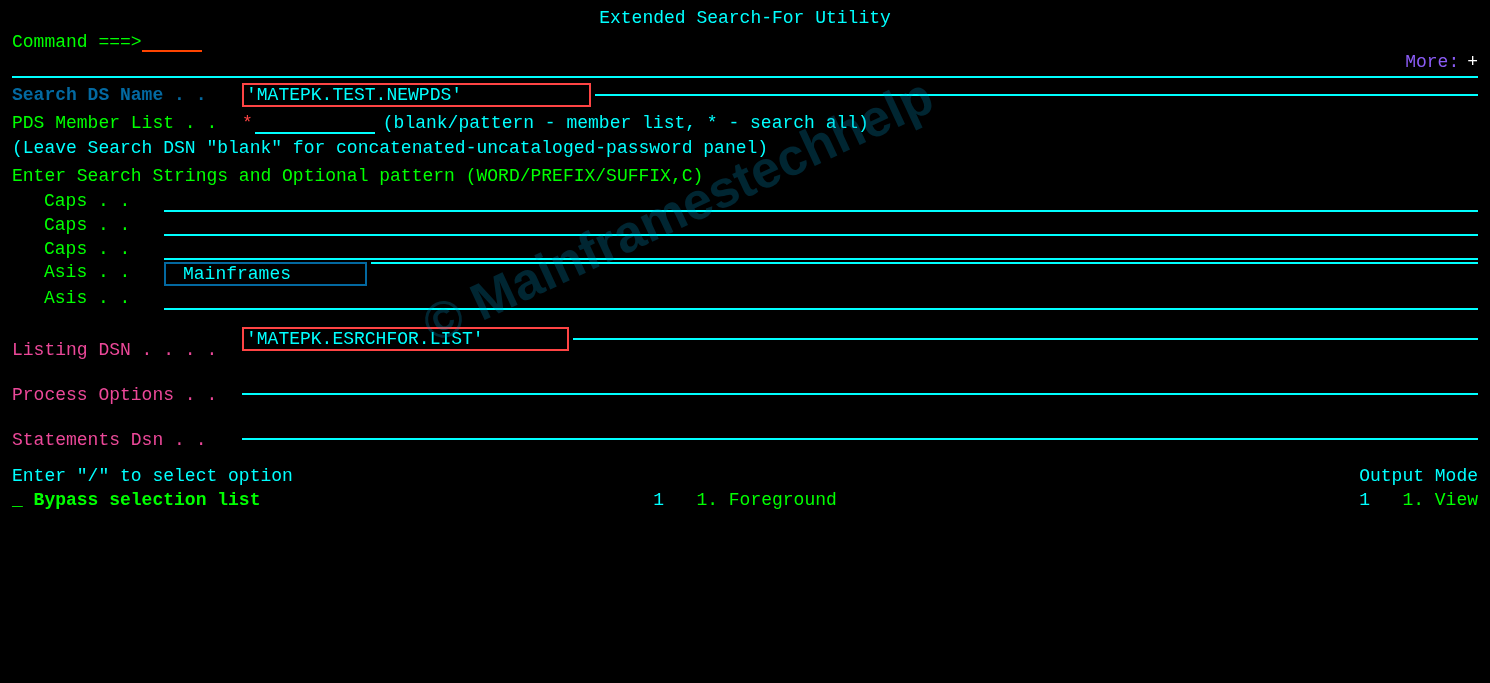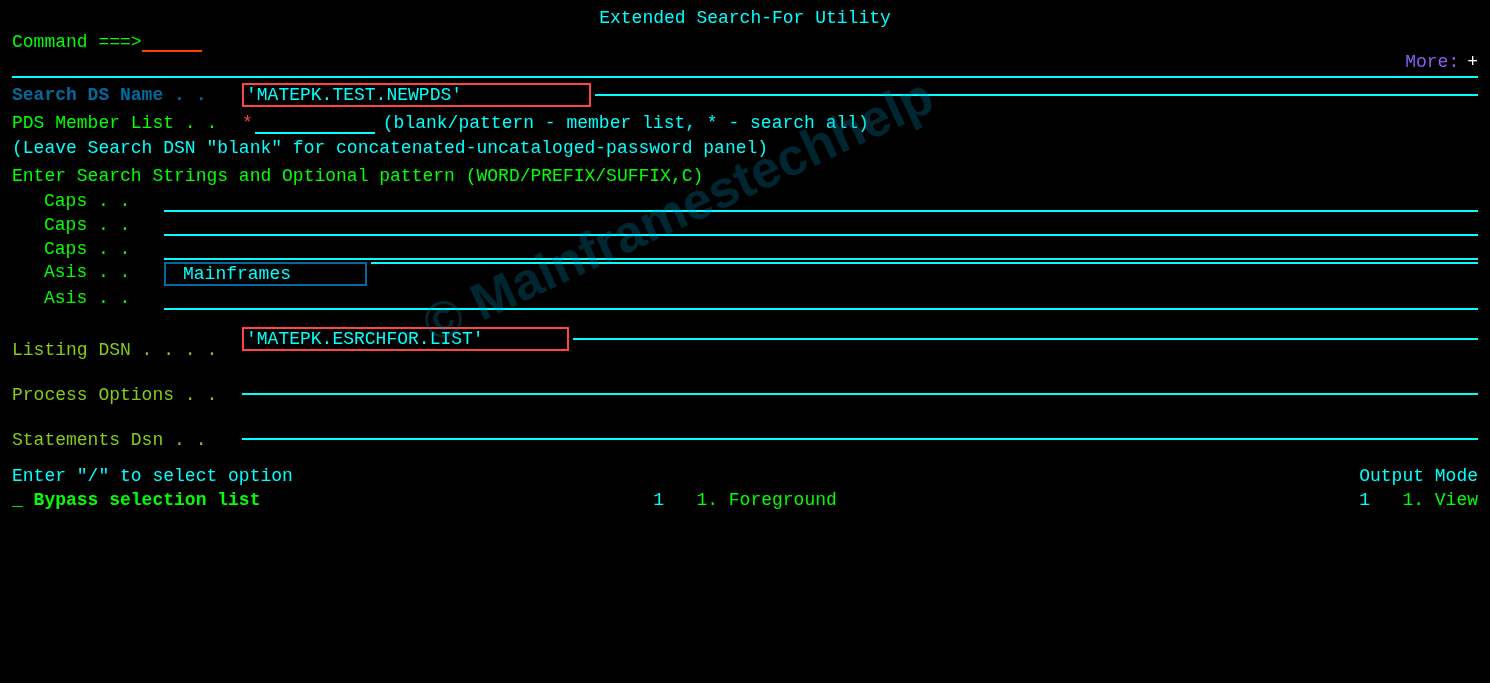--- a/index.html
+++ b/index.html
@@ -175,21 +175,21 @@
     }
     .listing-section {
       margin-top: 8px;
     }
     .listing-row {
       display: flex;
       align-items: center;
       margin: 3px 0;
     }
     .listing-label {
-      color: #84cc16;
+      color: #ec4899;
       min-width: 230px;
       margin-top: 22px;
     }
     .listing-input {
       flex: 1;
       height: 22px;
       background: transparent;
       border: none;
       border-bottom: 2px solid #00ffff;
       color: #00ffff;

